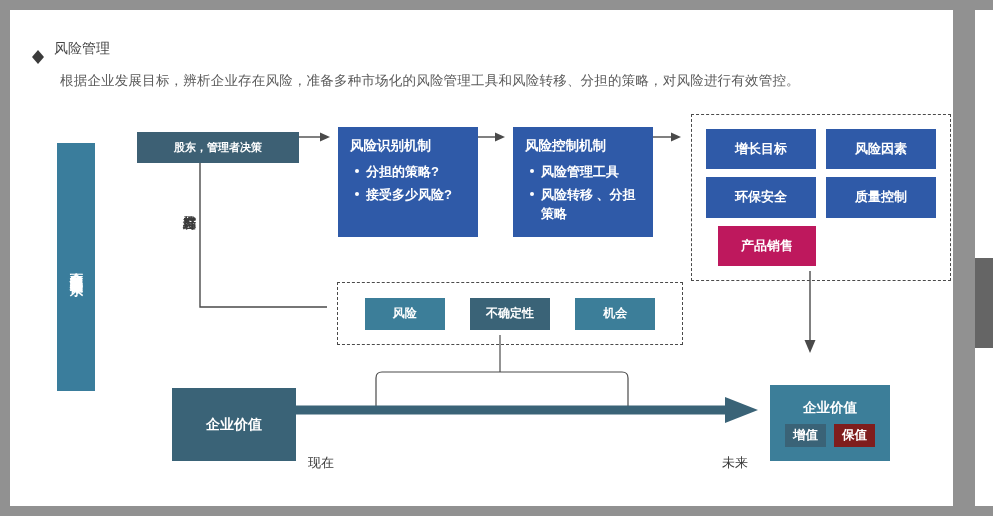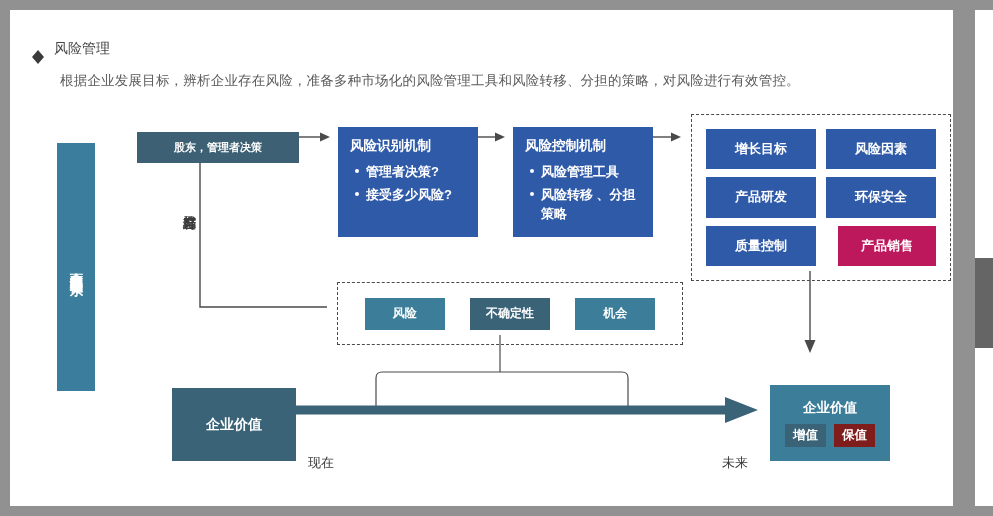--- a/index.html
+++ b/index.html
@@ -173,37 +173,36 @@
     <polygon points="715,387 748,400 715,413" fill="#3a6377"></polygon>
   </svg>
 
   <div id="box-decision" class="box" style="background: rgb(61, 96, 116);">股东，管理者决策</div>
 
   <div id="label-pref">偏好与容忍度</div>
 
   <div id="proc-identify" class="proc" style="background: rgb(47, 90, 168);">
     <div class="proc-title">风险识别机制</div>
     <ul>
-      <li>管理者决策?</li>
+      <li>分担的策略?</li>
       <li>接受多少风险?</li>
     </ul>
   </div>
 
   <div id="proc-control" class="proc" style="background: rgb(47, 90, 168);">
     <div class="proc-title">风险控制机制</div>
     <ul>
       <li>风险管理工具</li>
       <li>风险转移 、分担策略</li>
     </ul>
   </div>
 
   <div id="panel-goals">
     <div class="goal-cell" style="background: rgb(47, 90, 168);">增长目标</div>
     <div class="goal-cell" style="background: rgb(47, 90, 168);">风险因素</div>
-    <div class="goal-cell" style="background: rgb(47, 90, 168);">产品研发</div>
     <div class="goal-cell" style="background: rgb(47, 90, 168);">环保安全</div>
     <div class="goal-cell" style="background: rgb(47, 90, 168);">质量控制</div>
     <div class="goal-cell" style="background: #be185d; margin-left: 12px;">产品销售</div>
   </div>
 
   <div id="panel-ruo">
     <div class="ruo-cell" style="background: rgb(60, 126, 153);">风险</div>
     <div class="ruo-cell" style="background: rgb(58, 99, 119);">不确定性</div>
     <div class="ruo-cell" style="background: rgb(60, 126, 153);">机会</div>
   </div>

